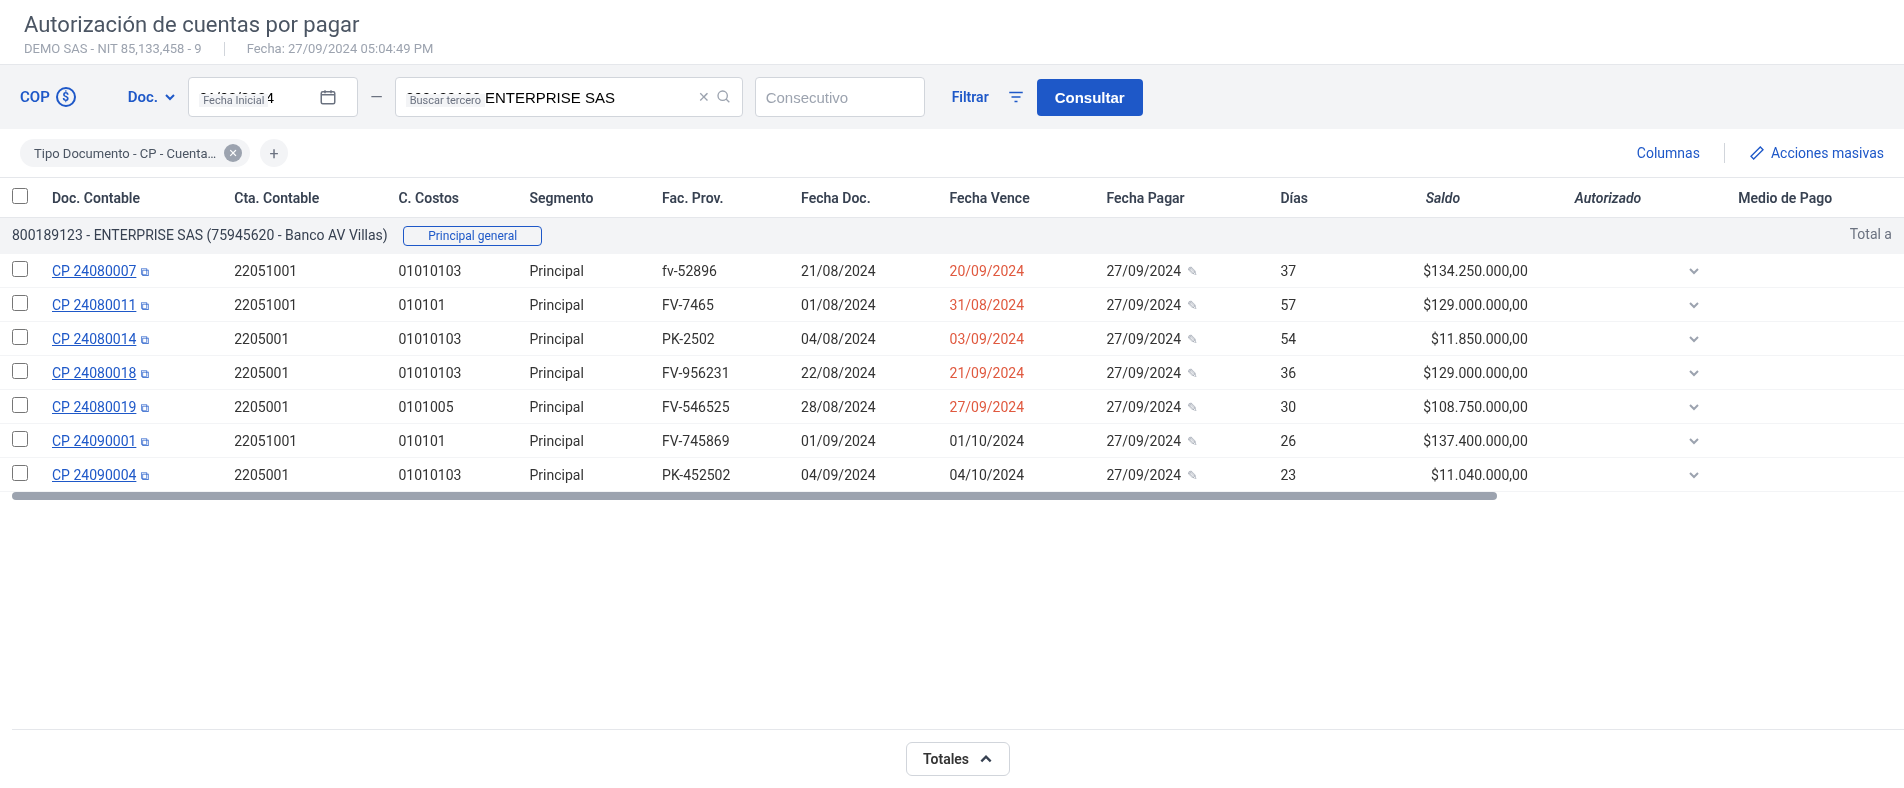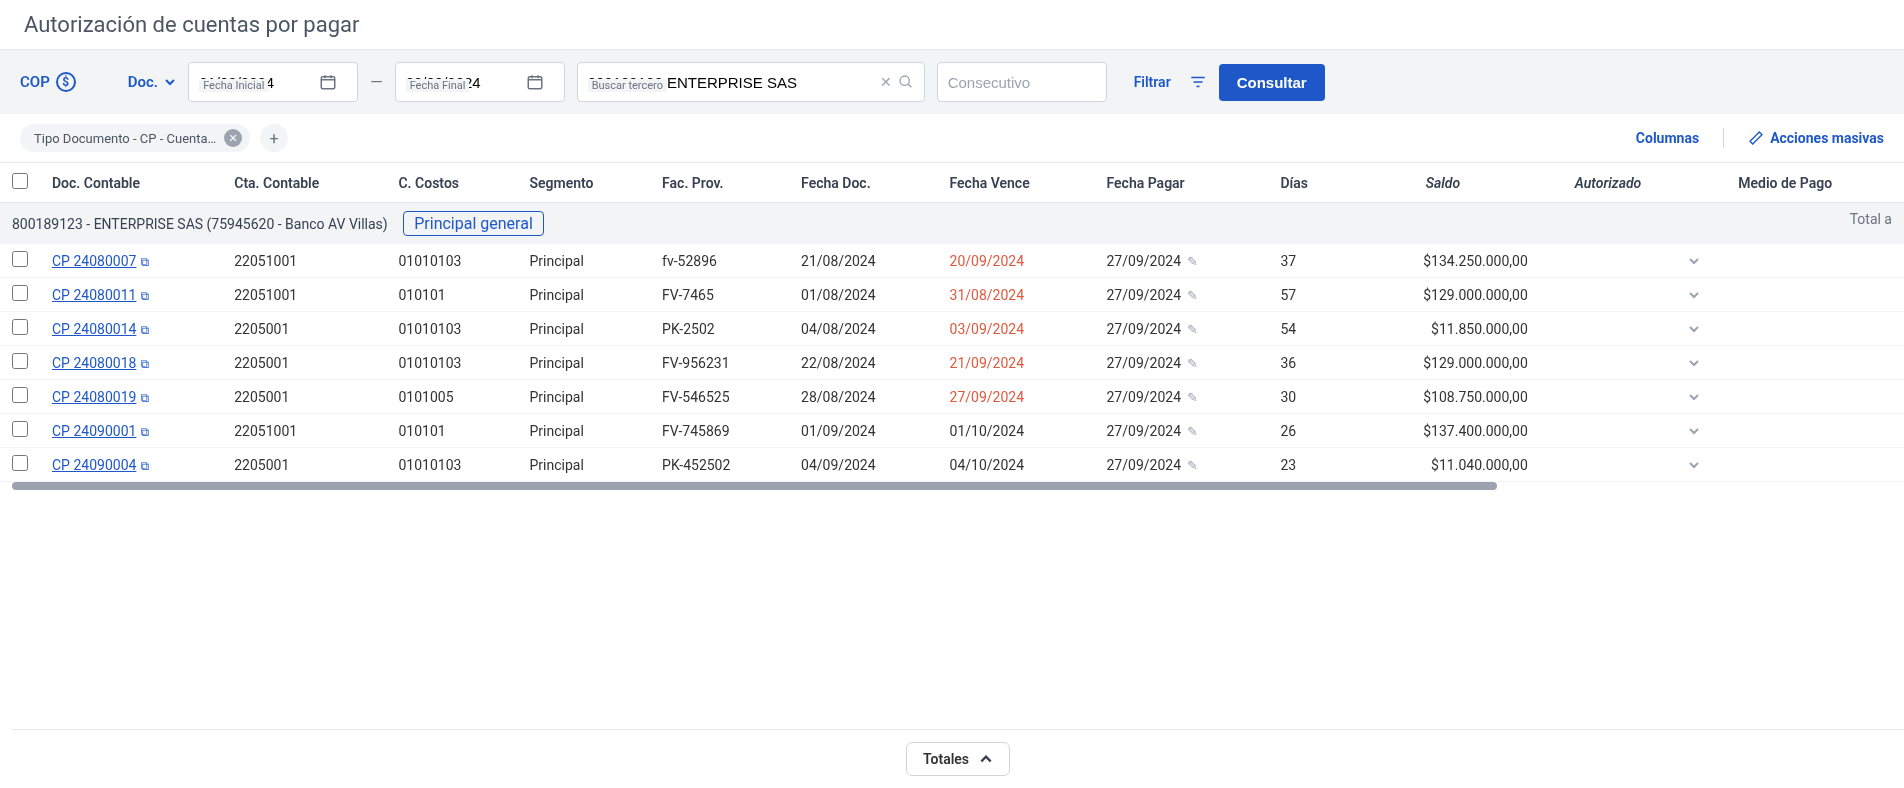--- a/index.html
+++ b/index.html
@@ -31,29 +31,29 @@
 .filter-link { color: #1e58c8; font-weight: 600; display: flex; align-items: center; gap: 18px; cursor: pointer; margin-left: 15px; }
 .btn-primary { background: #1e58c8; color: #fff; border: none; border-radius: 4px; padding: 10px 18px; font-size: 15px; font-weight: 600; cursor: pointer; }
 .btn-secondary { background: transparent; color: #1e58c8; border: none; font-size: 15px; font-weight: 600; cursor: pointer; padding: 10px 14px; }
 
 .chip-row { padding: 10px 20px; display: flex; align-items: center; gap: 10px; border-bottom: 1px solid #e5e7eb; }
 .chip { background: #f3f4f6; border-radius: 16px; padding: 5px 8px 5px 14px; font-size: 13px; color: #4b5563; display: flex; align-items: center; gap: 6px; max-width: 230px; }
 .chip-text { white-space: nowrap; overflow: hidden; text-overflow: ellipsis; }
 .chip-close { width: 18px; height: 18px; border-radius: 50%; background: #9ca3af; color: #fff; display: inline-flex; align-items: center; justify-content: center; font-size: 11px; cursor: pointer; flex-shrink: 0; }
 .chip-add { width: 28px; height: 28px; border-radius: 50%; background: #f3f4f6; display: inline-flex; align-items: center; justify-content: center; cursor: pointer; color: #6b7280; font-size: 16px; }
 .chip-row-right { margin-left: auto; display: flex; align-items: center; gap: 24px; }
-.link-action { color: #1e58c8; font-weight: 700; cursor: pointer; display: flex; align-items: center; gap: 6px; }
+.link-action { color: #1e58c8; font-weight: 400; cursor: pointer; display: flex; align-items: center; gap: 6px; }
 .vdiv { width: 1px; height: 20px; background: #d1d5db; }
 
 .table-wrap { overflow-x: auto; }
 table { width: 100%; border-collapse: collapse; }
 thead th { text-align: left; font-weight: 600; font-size: 14px; color: #374151; padding: 10px 12px; border-bottom: 1px solid #e5e7eb; white-space: nowrap; }
 thead th.num { text-align: center; font-style: italic; }
 .group-row td { background: #f3f4f6; padding: 8px 12px; font-size: 14px; color: #374151; }
-.group-badge { display: inline-block; border: 1px solid #1e58c8; color: #1e58c8; border-radius: 4px; padding: 2px 10px; font-size: 16px; margin-left: 12px; }
+.group-badge { display: inline-block; border: 1px solid #1e58c8; color: #1e58c8; border-radius: 4px; padding: 2px 24px; font-size: 12px; margin-left: 12px; }
 .group-total { float: right; color: #6b7280; }
 
 tbody tr.data-row td { padding: 7px 12px; border-bottom: 1px solid #f3f4f6; font-size: 14px; white-space: nowrap; }
 .doc-link { color: #1e58c8; text-decoration: underline; cursor: pointer; }
 .ext-icon { color: #1e58c8; margin-left: 4px; font-size: 12px; cursor: pointer; }
 .overdue { color: #e0593f; }
 .edit-icon { color: #9ca3af; margin-left: 6px; cursor: pointer; font-size: 13px; }
 .num-cell { text-align: right; }
 .chev-cell { text-align: center; color: #9ca3af; cursor: pointer; }
 
@@ -65,20 +65,25 @@
 .totales { margin: 0 auto; border: 1px solid #d1d5db; border-radius: 6px; padding: 8px 16px; display: flex; align-items: center; gap: 10px; font-weight: 600; cursor: pointer; }
 .footer-actions { display: flex; gap: 8px; align-items: center; }
 
 svg { display: block; }
 </style>
 </head>
 <body>
 
 <div class="header">
   <h1>Autorización de cuentas por pagar</h1>
+  <div class="header-sub">
+    <span>DEMO SAS - NIT 85,133,458 - 9</span>
+    <span class="divider"></span>
+    <span>Fecha: 27/09/2024 05:04:49 PM</span>
+  </div>
 </div>
 
 <div class="filter-bar">
   <div class="currency">
     <span>COP</span>
     <span class="currency-icon">$</span>
   </div>
   <div class="doc-dd">
     <span>Doc.</span>
     <svg width="12" height="12" viewBox="0 0 12 12">
@@ -90,30 +95,20 @@
     <span class="field-label">Fecha Inicial</span>
     <input type="text" value="01/08/2024" style="">
     <span class="icon-btn">
       <svg width="18" height="18" viewBox="0 0 24 24">
           <rect x="3" y="5" width="18" height="16" rx="2" stroke="#6b7280" stroke-width="2" fill="none"></rect>
           <path d="M3 9h18M8 3v4M16 3v4" stroke="#6b7280" stroke-width="2"></path>
         </svg>
     </span>
   </div>
   <span class="dash">—</span>
-  <div class="field-wrap date-field">
-    <span class="field-label">Fecha Final</span>
-    <input type="text" value="28/09/2024" style="">
-    <span class="icon-btn">
-      <svg width="18" height="18" viewBox="0 0 24 24">
-          <rect x="3" y="5" width="18" height="16" rx="2" stroke="#6b7280" stroke-width="2" fill="none"></rect>
-          <path d="M3 9h18M8 3v4M16 3v4" stroke="#6b7280" stroke-width="2"></path>
-        </svg>
-    </span>
-  </div>
 
   <div class="field-wrap search-field">
     <span class="field-label">Buscar tercero</span>
     <input type="text" value="800189123 ENTERPRISE SAS" style="">
     <span class="clear-x">✕</span>
     <span class="icon-btn">
       <svg width="16" height="16" viewBox="0 0 24 24">
           <circle cx="10" cy="10" r="7" stroke="#9ca3af" stroke-width="2" fill="none"></circle>
           <path d="M15 15l5 5" stroke="#9ca3af" stroke-width="2"></path>
         </svg>

